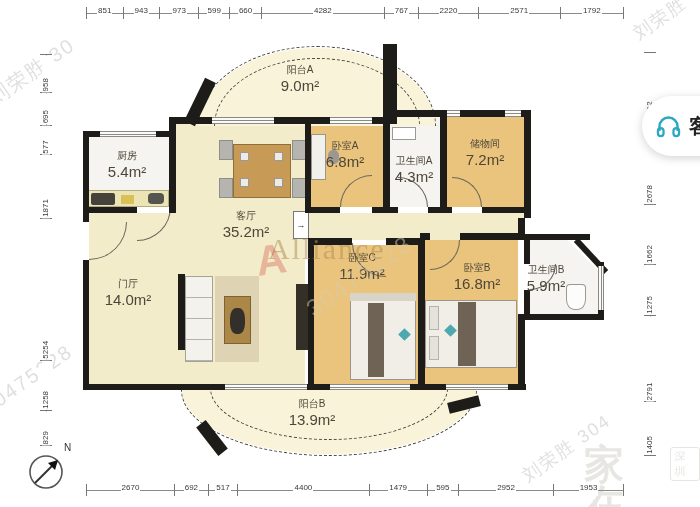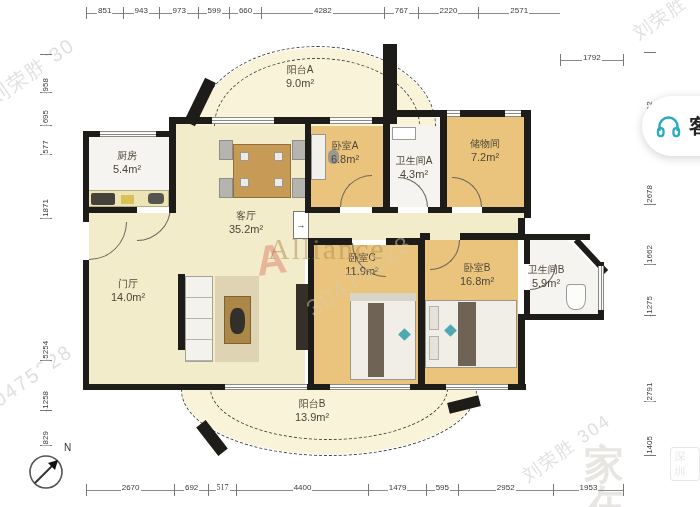--- a/index.html
+++ b/index.html
@@ -27,21 +27,21 @@
   
   .f{position:absolute;z-index:1;box-sizing:border-box;display:block}
   
   .bwrap{position:absolute;overflow:hidden;z-index:1}
   .bell{position:absolute;border-radius:50%;box-sizing:border-box}
   .bdash{border:1.6px dashed #45423c;background:transparent}
   .bfill{background:#f8f3d9}
   
   .rlabel{position:absolute;z-index:4;transform:translateX(-50%);text-align:center;
           display:flex;flex-direction:column;color:#4e4639;line-height:1.25;white-space:nowrap}
-  .rname{font-size:10px}.rarea{font-size:11px}
+  .rname{font-size:10px}.rarea{font-size:15px}
   
   .dim-line{position:absolute;display:flex;z-index:6}
   .dim-line.h{flex-direction:row;height:12px}
   .dim-line.v{flex-direction:column;width:12px}
   .seg{position:relative;display:flex;justify-content:center;min-width:0;min-height:0}
   .dim-line.h .seg{border-left:1px solid #777;height:100%}
   .dim-line.h .seg:last-child{border-right:1px solid #777}
   .dim-line.h .seg::before{content:"";position:absolute;left:0;right:0;top:50%;height:1px;background:#8a8a8a}
   .dim-line.v .seg{border-top:1px solid #777;width:100%}
   .dim-line.v .seg:last-child{border-bottom:1px solid #777}
@@ -254,32 +254,32 @@
     </div>
     <div class="seg" style="flex-grow: 767;">
       <span class="num">767</span>
     </div>
     <div class="seg" style="flex-grow: 1636;">
       <span class="num">2220</span>
     </div>
     <div class="seg" style="flex-grow: 2571;">
       <span class="num">2571</span>
     </div>
-    <div class="seg" style="flex-grow: 1792; margin-top: 47px;">
+    <div class="seg" style="flex-grow: 1792;">
       <span class="num">1792</span>
     </div>
   </div>
 <div class="dim-line h" style="left:86px;top:484px;width:538px">
     <div class="seg" style="flex-grow: 2670;">
       <span class="num">2670</span>
     </div>
     <div class="seg" style="flex-grow: 692;">
       <span class="num">692</span>
     </div>
-    <div class="seg" style="flex-grow: 517; font-family: Liberation Serif, serif;">
+    <div class="seg" style="flex-grow: 517;">
       <span class="num">517</span>
     </div>
     <div class="seg" style="flex-grow: 4400;">
       <span class="num">4400</span>
     </div>
     <div class="seg" style="flex-grow: 1479;">
       <span class="num">1479</span>
     </div>
     <div class="seg" style="flex-grow: 595;">
       <span class="num">595</span>

